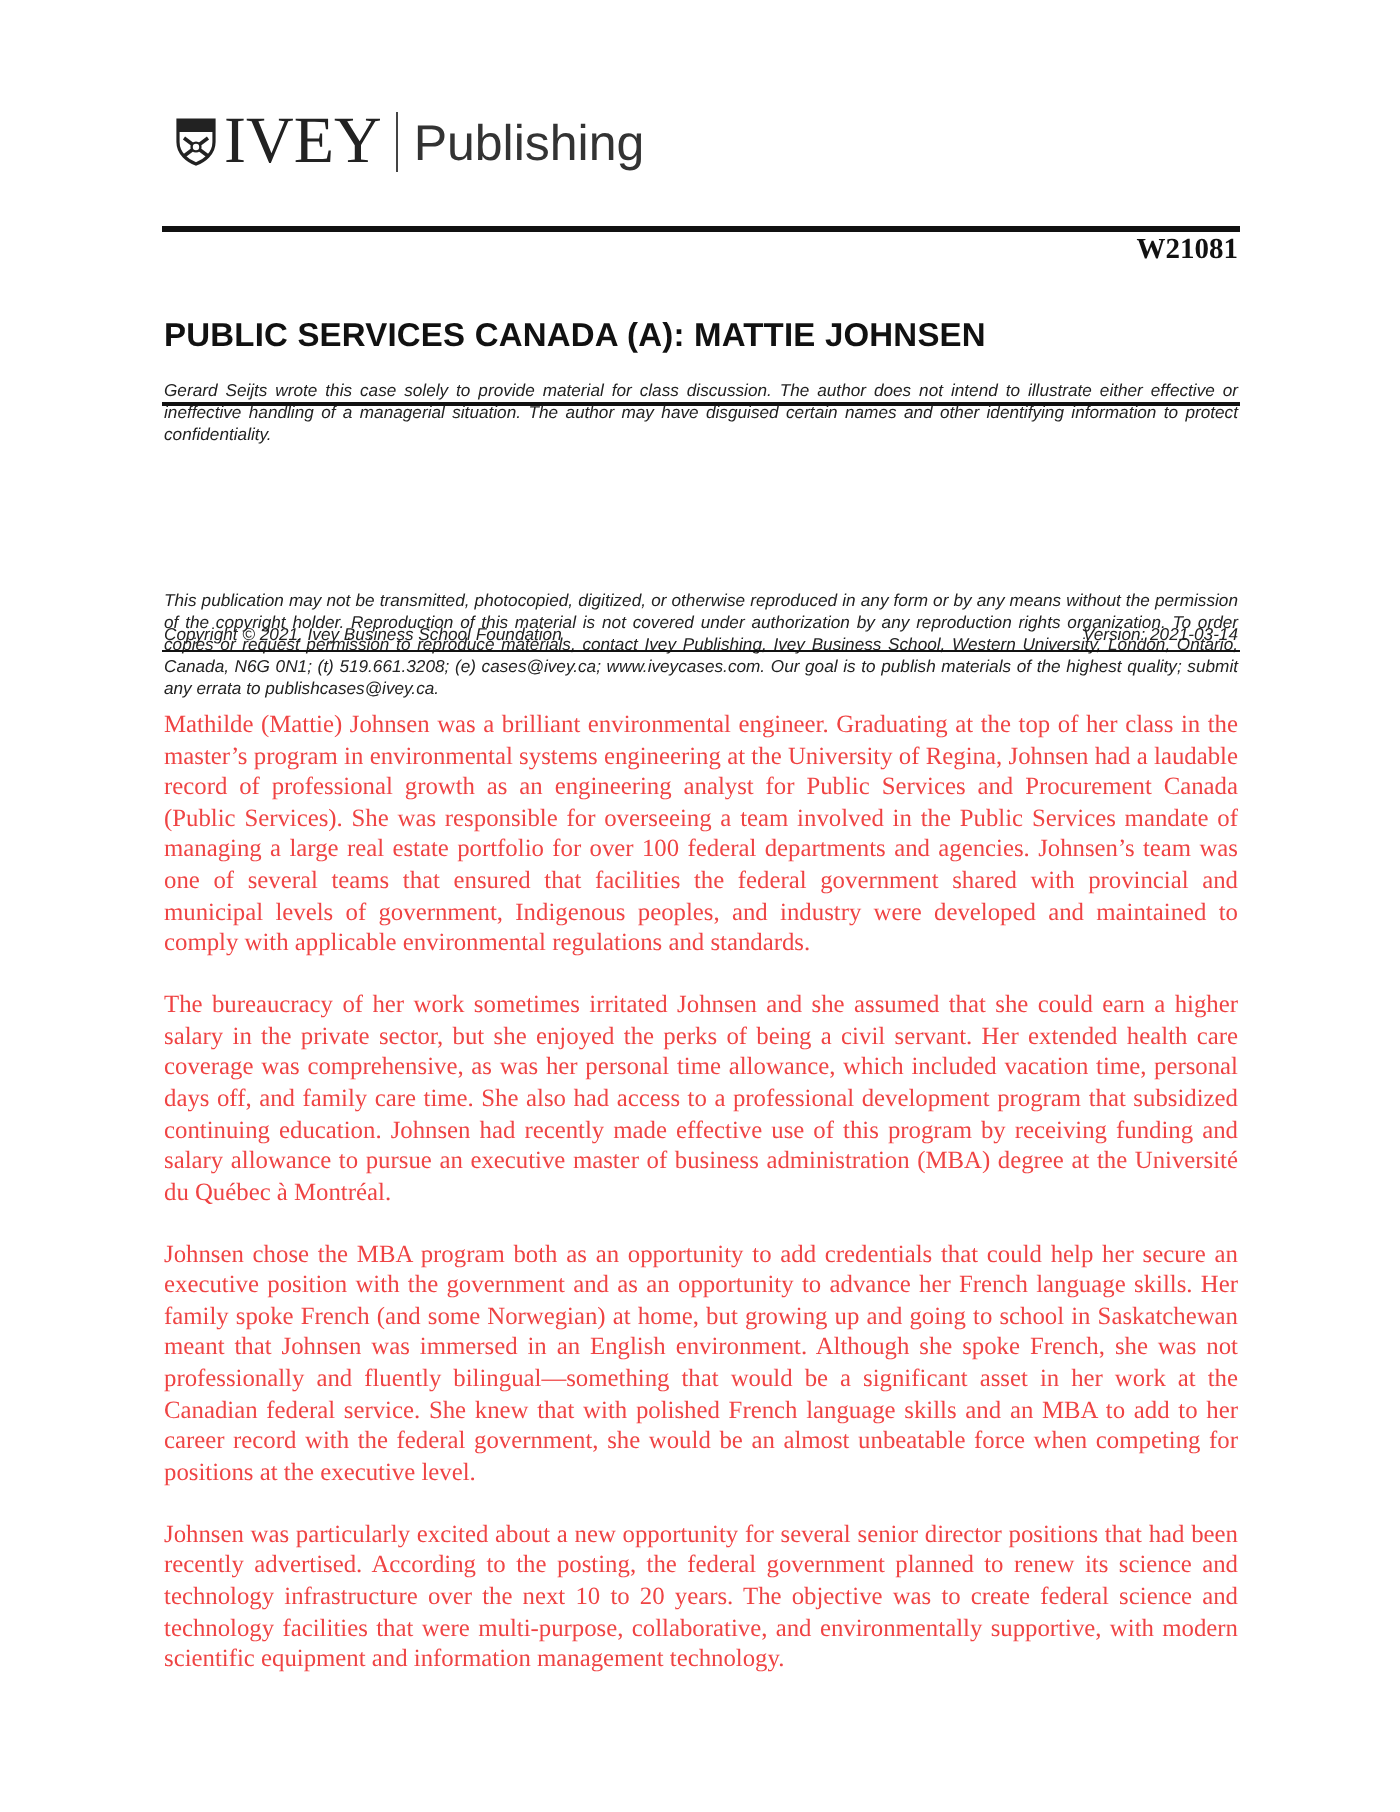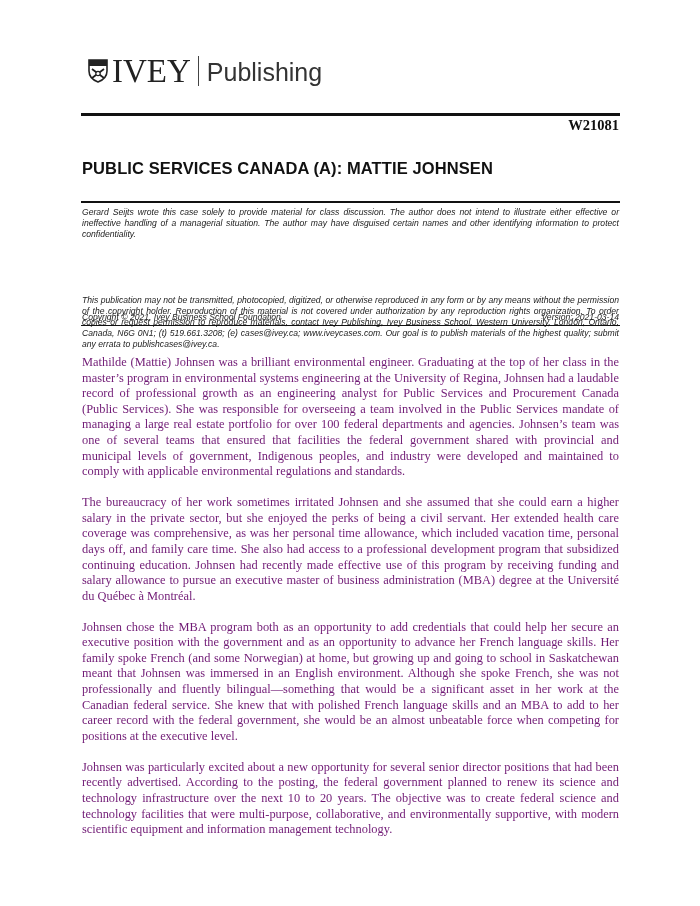--- a/index.html
+++ b/index.html
@@ -7,25 +7,25 @@
   .logo { position: absolute; left: 88px; top: 53px; height: 36px; display: flex; align-items: center; }
   .crest { width: 20px; height: 24px; margin-right: 4px; }
   .brand { font-family: "Liberation Serif", serif; font-size: 33px; letter-spacing: 0px; color: #222; line-height: 1; }
   .brand-sep { width: 1px; height: 30px; background: #444; margin: 0 8px 0 7px; }
   .pub { font-family: Liberation Sans, sans-serif; font-size: 25px; color: #333; line-height: 1; margin-top: 2px; }
   .rule-top { position: absolute; left: 81px; width: 539px; top: 113px; height: 3px; background: #111; }
   .code { position: absolute; right: 81px; top: 117px; font-family: Liberation Serif, serif; font-weight: bold; font-size: 14.5px; color: #111; }
   .title { position: absolute; left: 82px; top: 159px; font-family: "Liberation Sans", sans-serif; font-weight: bold; font-size: 16.5px; color: #111; letter-spacing: 0.1px; text-align: center; }
   .rule-mid { position: absolute; left: 81px; width: 539px; top: 201px; height: 2px; background: #111; }
   .note { position: absolute; left: 82px; width: 537px; font-family: "Liberation Sans", sans-serif; font-style: italic; font-size: 8.6px; line-height: 11px; text-align: justify; color: #222; }
-  .note1 { top: 207px; }
+  .note1 { top: 190px; }
   .note2 { top: 251px; margin-top: 44px; }
   .footer-row { position: absolute; left: 82px; width: 537px; top: 312px; display: flex; justify-content: space-between; font-family: "Liberation Sans", sans-serif; font-style: italic; font-size: 8.6px; color: #222; }
   .rule-bot { position: absolute; left: 81px; width: 539px; top: 325px; height: 1px; background: #111; }
-  .body-text { position: absolute; left: 82px; width: 537px; top: 355px; font-family: "Liberation Serif", serif; font-size: 12.4px; line-height: 15.6px; text-align: justify; color: #701a75; }
+  .body-text { position: absolute; left: 82px; width: 537px; top: 355px; font-family: "Liberation Serif", serif; font-size: 12.4px; line-height: 15.6px; text-align: justify; color: #ef4444; }
   .body-text p { margin: 0 0 15.4px 0; }
 </style>
 </head>
 <body>
 
 <div class="logo">
   <svg class="crest" viewBox="0 0 20 24">
     <path d="M1 1 H19 V12 C19 18 14 21.5 10 23 C6 21.5 1 18 1 12 Z" fill="#fff" stroke="#222" stroke-width="1.6"></path>
     <rect x="1" y="1" width="18" height="6" fill="#222"></rect>
     <path d="M4 10 L16 19 M16 10 L4 19" stroke="#222" stroke-width="1.8"></path>

